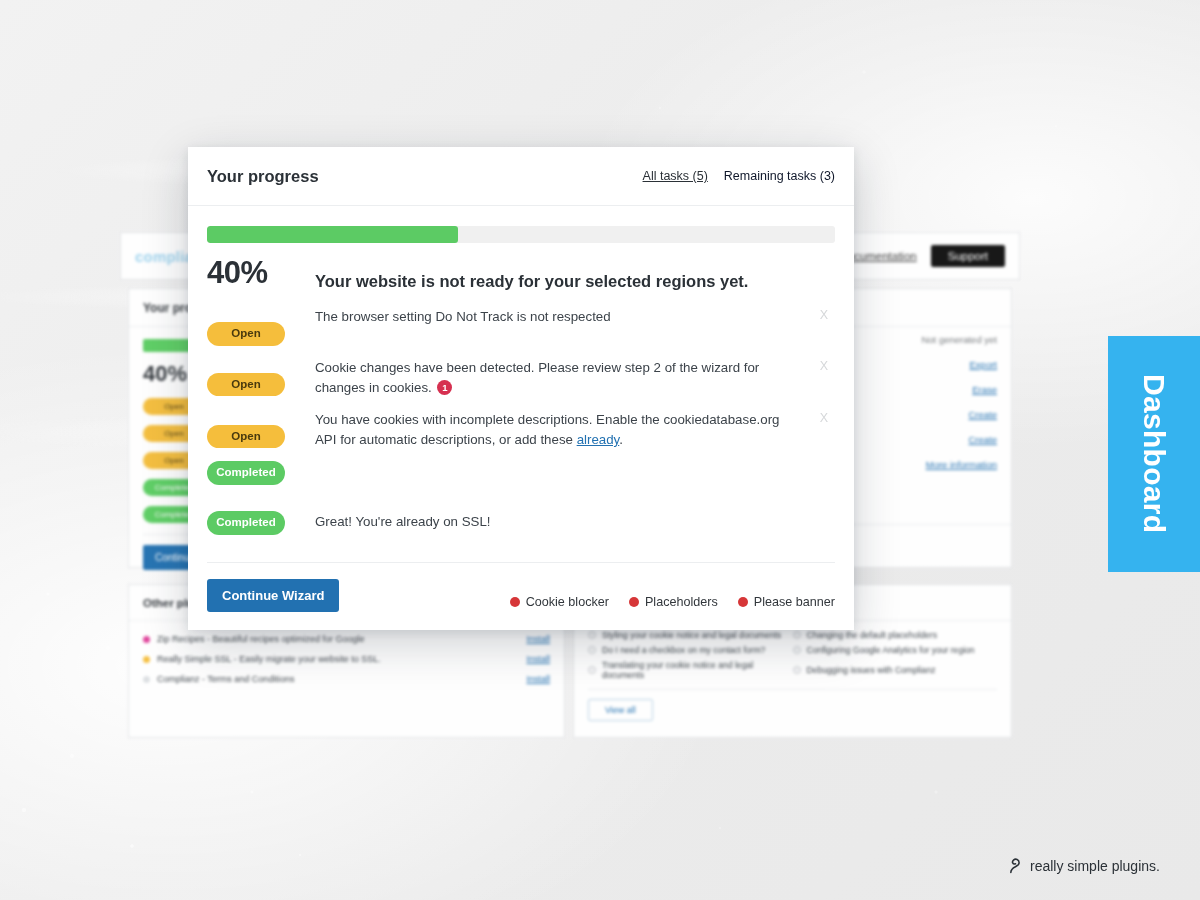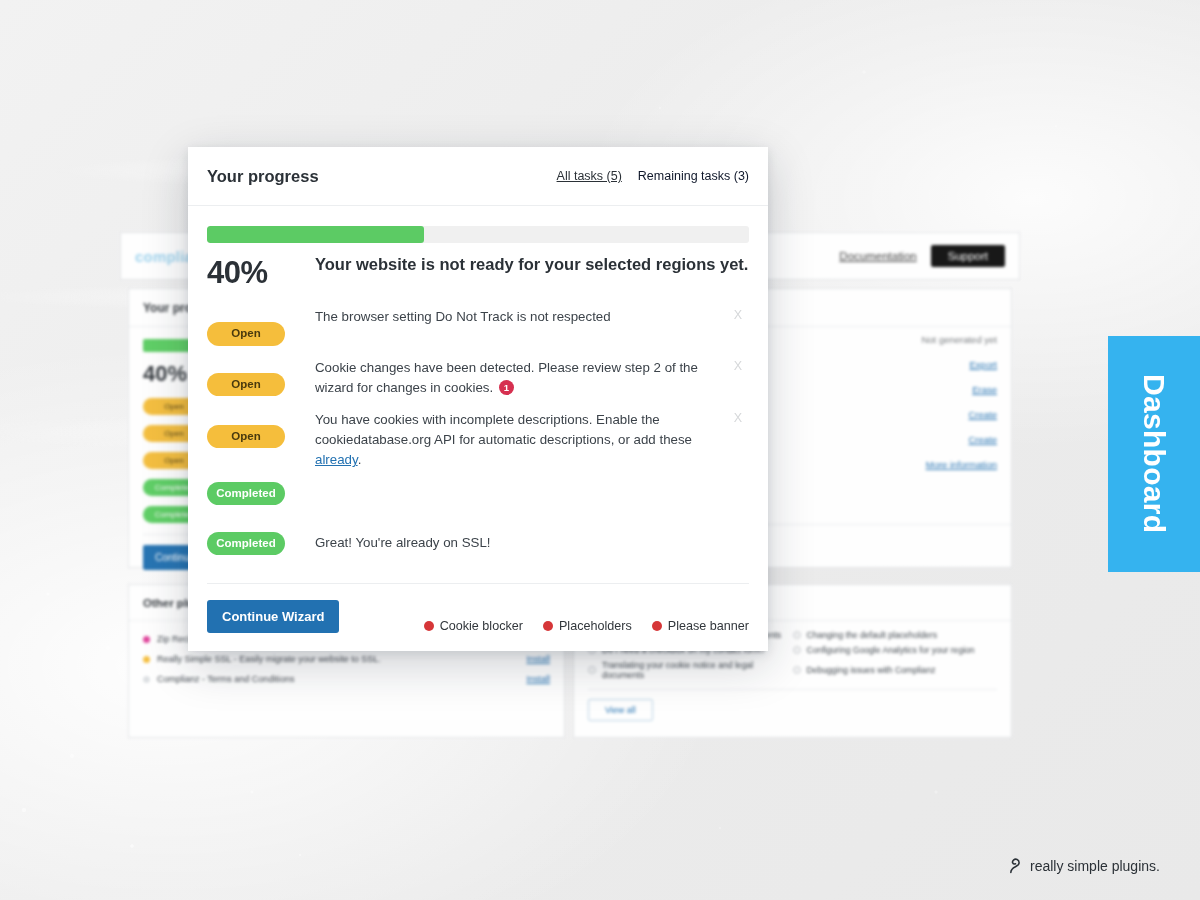--- a/index.html
+++ b/index.html
@@ -288,21 +288,21 @@
     font-size: 30px;
     font-weight: 700;
     letter-spacing: .3px;
     line-height: 1;
   }
 
   
   #modal {
     position: absolute;
     left: 188px; top: 147px;
-    width: 580px;
+    width: 666px;
     background: #fff;
     box-shadow: 0 14px 44px rgba(20,30,45,0.20), 0 3px 10px rgba(20,30,45,0.10);
   }
   #modal-head {
     display: flex;
     align-items: center;
     padding: 0 19px;
     height: 59px;
     border-bottom: 1px solid #eceef0;
   }
@@ -339,21 +339,21 @@
     margin-bottom: 12px;
   }
   #prog-fill {
     height: 100%;
     background: #5ccb64;
     border-radius: 3px;
   }
 
   #headline-row {
     display: flex;
-    align-items: flex-start;
+    align-items: flex-end;
     margin-bottom: 14px;
   }
   #pct {
     width: 108px;
     flex: none;
     font-size: 31px;
     font-weight: 700;
     color: #2b3137;
     letter-spacing: -0.5px;
   }
@@ -415,21 +415,21 @@
     font-size: 12.5px;
     cursor: pointer;
     padding-top: 3px;
   }
 
   #modal-foot {
     margin: 12px 19px 0 19px;
     border-top: 1px solid #eceef0;
     padding: 16px 0 18px 0;
     display: flex;
-    align-items: flex-end;
+    align-items: flex-start;
   }
   #continue-wizard {
     background: #2271b1;
     color: #fff;
     font-size: 13px;
     font-weight: 600;
     padding: 9px 15px;
     border: none;
     border-radius: 3px;
     cursor: pointer;

